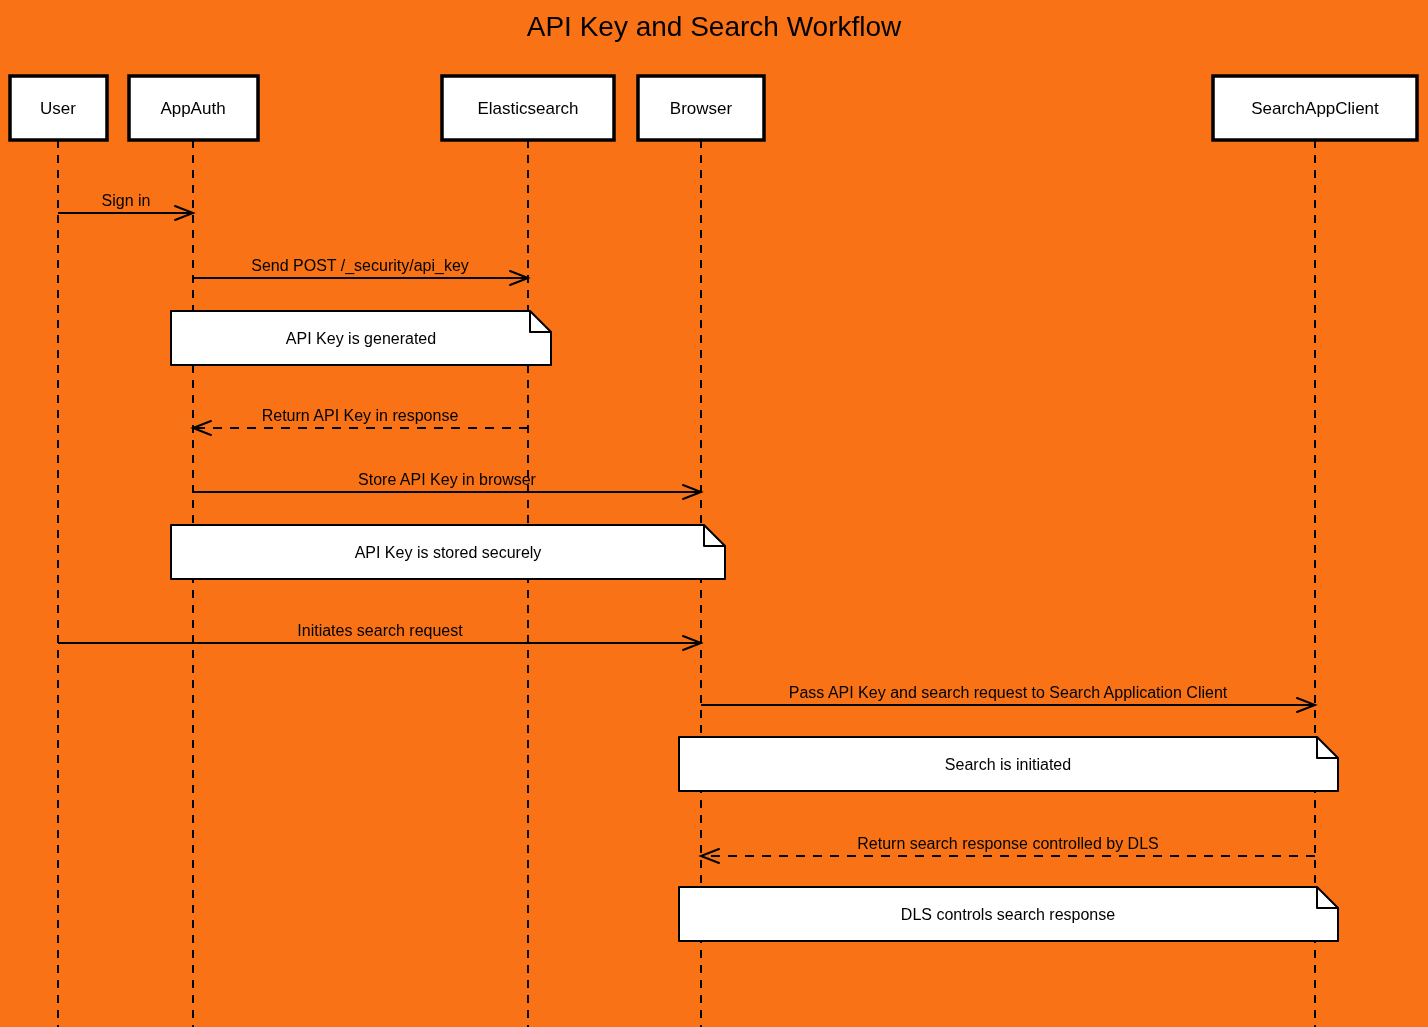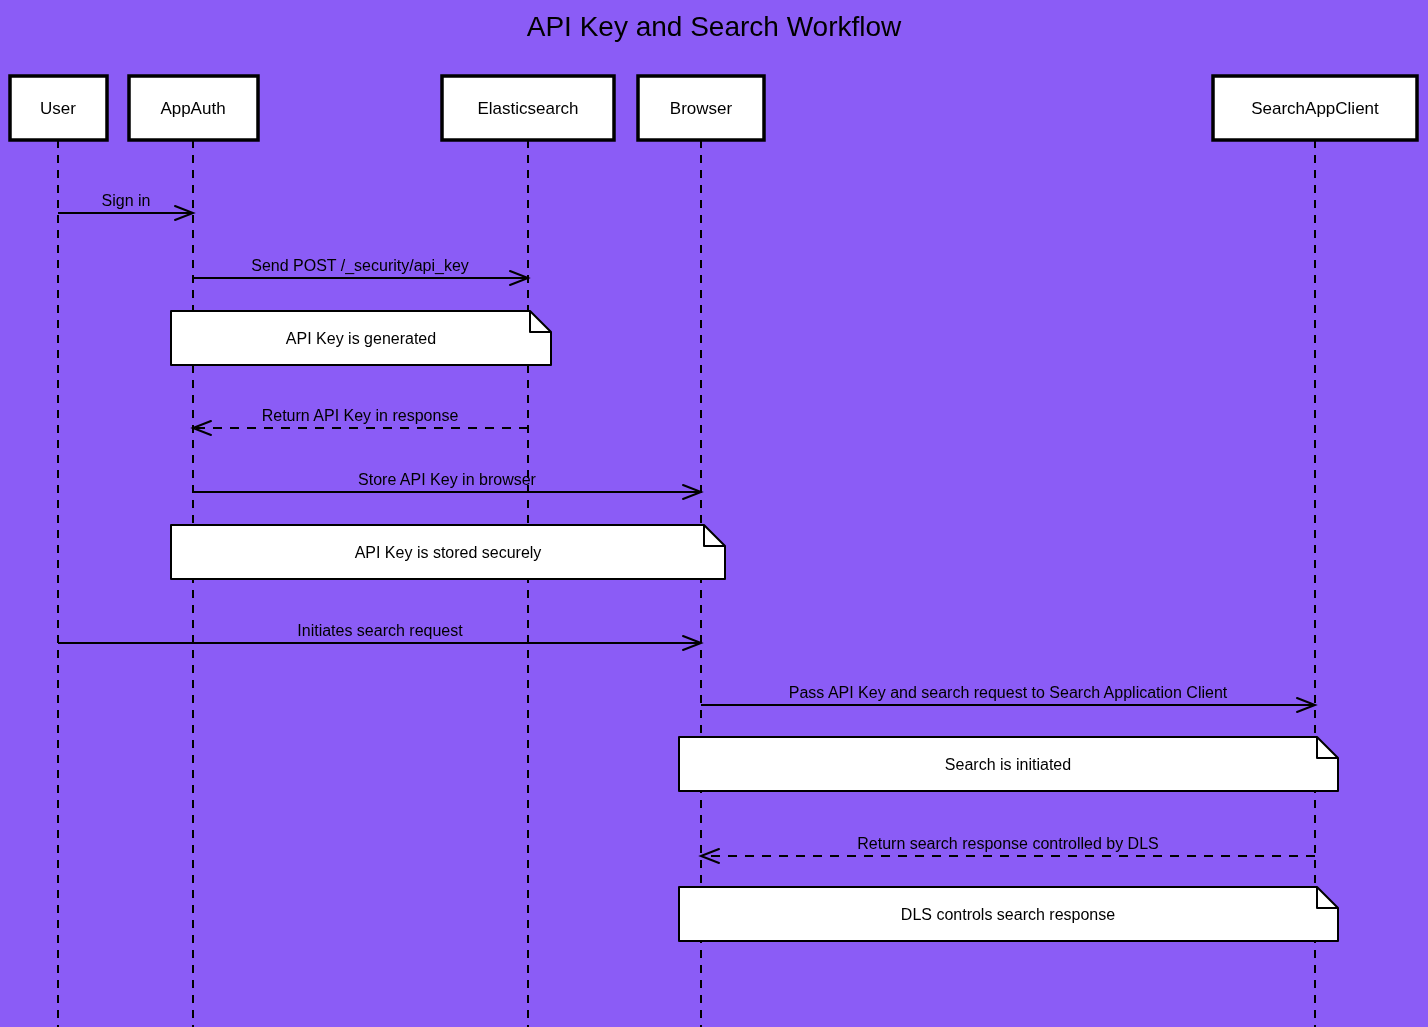--- a/index.html
+++ b/index.html
@@ -1,20 +1,20 @@
 <!DOCTYPE html>
 <html><head>
 <meta charset="utf-8">
 <style>
   html, body { margin: 0; padding: 0; background: #ffffff; }
   .canvas {
     position: relative;
     width: 1428px;
     height: 1027px;
-    background: #8b5cf6;
+    background: #f97316;
     font-family: "Liberation Sans", sans-serif;
     overflow: hidden;
   }
   svg { display: block; }
   text {
     font-family: "Liberation Sans", sans-serif;
     fill: #000000;
   }
   .title-text   { font-size: 28px; text-anchor: middle; }
   .actor-rect   { fill: #ffffff; stroke: #000000; stroke-width: 3.5; }

